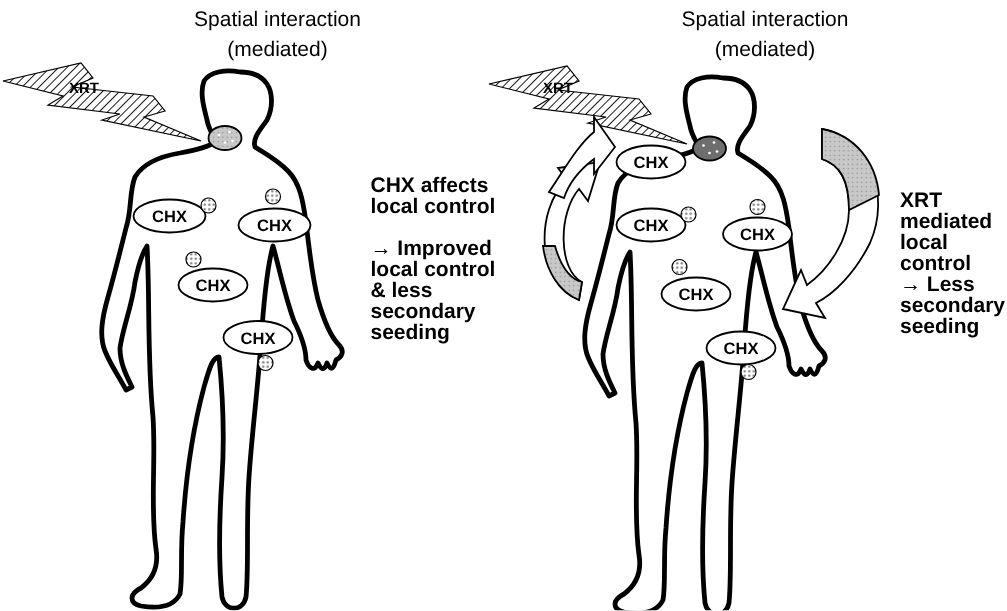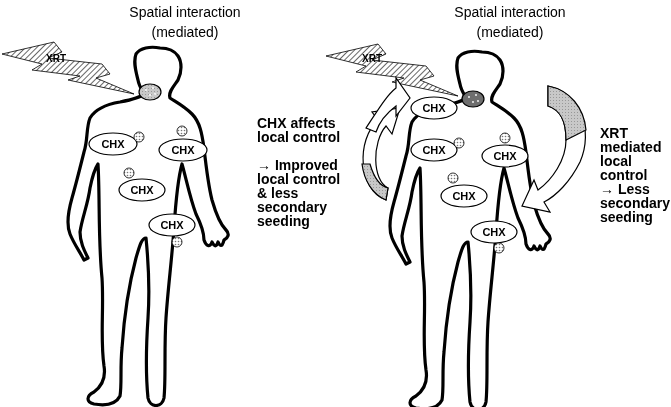--- a/index.html
+++ b/index.html
@@ -16,21 +16,21 @@
 
 <div class="title" style="left:70px; top:2px; width:230px;">
   <div>Spatial interaction</div>
   <div>(mediated)</div>
 </div>
 <div class="title" style="left:395px; top:2px; width:230px;">
   <div>Spatial interaction</div>
   <div>(mediated)</div>
 </div>
 
-<div class="note" style="left:257px; top:116px;">CHX affects
+<div class="note" style="left:247px; top:116px;">CHX affects
 local control
 
 → Improved
 local control
 &amp; less
 secondary
 seeding</div>
 <div class="note" style="left:600px; top:126px;">XRT
 mediated
 local

